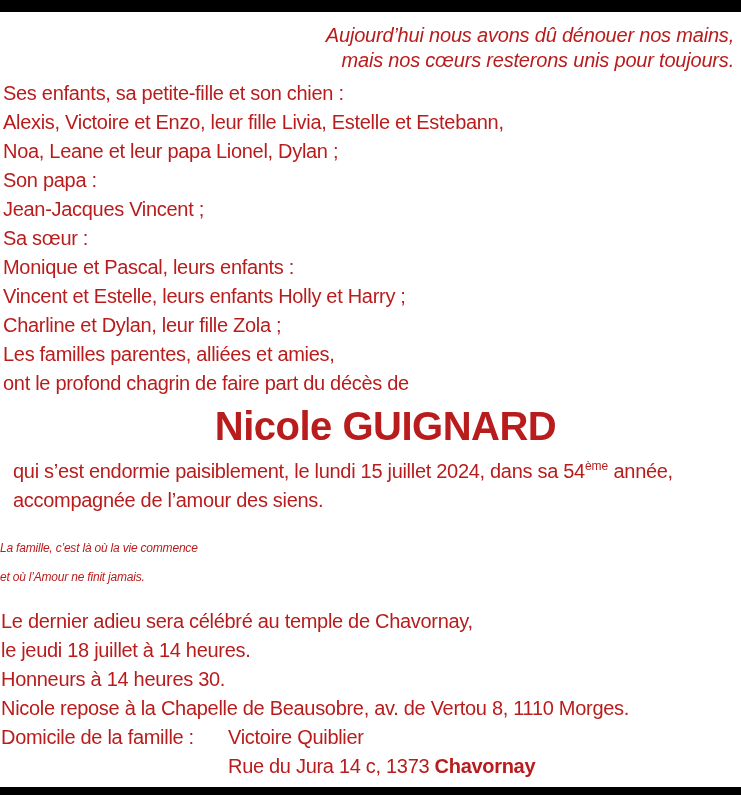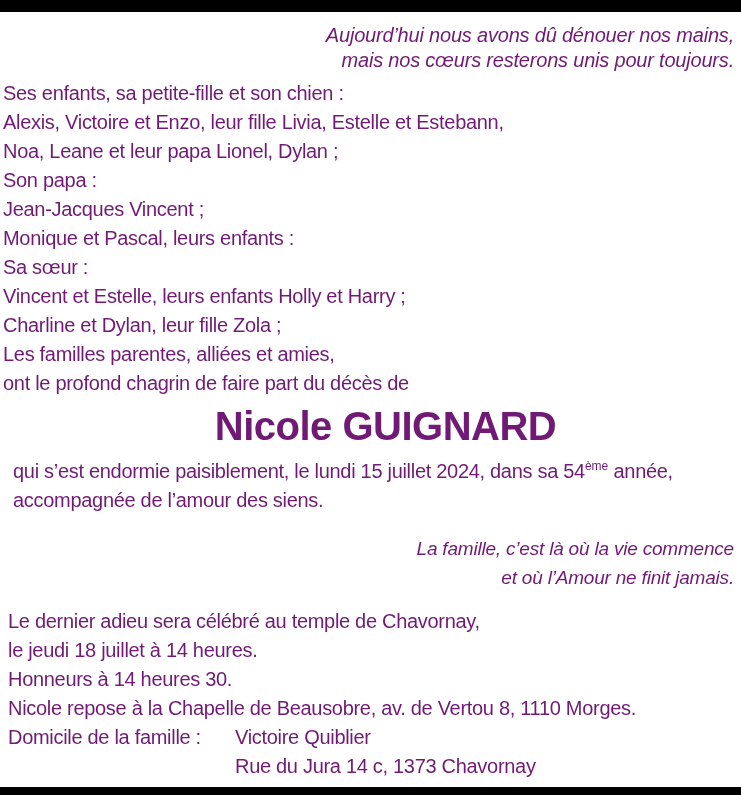--- a/index.html
+++ b/index.html
@@ -1,21 +1,21 @@
 <!DOCTYPE html>
 <html lang="fr"><head>
 <meta charset="utf-8">
 <style>
   html, body { margin: 0; padding: 0; background: #e8e8e8; }
   .page {
     width: 741px;
     height: 795px;
     margin: 0 auto;
     background: #ffffff;
-    color: #701a75;
+    color: #b91c1c;
     position: relative;
     overflow: hidden;
     font-family: "Liberation Sans", sans-serif;
   }
   .frame-bar { background: #000000; width: 100%; }
   .frame-bar.top { height: 12px; }
   .frame-bar.bottom { position: absolute; left: 0; right: 0; bottom: 0; height: 8px; }
 
   .line { white-space: nowrap; }
 
@@ -57,58 +57,58 @@
   .death-notice sup {
     font-size: 12px;
     line-height: 0;
     vertical-align: super;
     letter-spacing: 0;
   }
 
   .family-quote {
     margin-top: 19px;
     padding-right: 7px;
-    text-align: right;
+    text-align: left;
     font-style: italic;
-    font-size: 19px;
+    font-size: 12px;
     line-height: 29px;
     letter-spacing: -0.2px;
   }
 
   .ceremony-block {
     margin-top: 15px;
-    padding-left: 8px;
+    padding-left: 1px;
     font-size: 20px;
     line-height: 29px;
     letter-spacing: -0.3px;
   }
   .domicile-label { display: inline-block; width: 227px; }
   .address-line { margin-left: 227px; }
-  .bold { font-weight: normal; }
+  .bold { font-weight: bold; }
 </style>
 </head>
 <body>
 
 <div class="page">
 
   <div class="frame-bar top"></div>
 
   <div class="header-quote">
     <div class="line">Aujourd’hui nous avons dû dénouer nos mains,</div>
     <div class="line">mais nos cœurs resterons unis pour toujours.</div>
   </div>
 
   <div class="family-block">
     <div class="line">Ses enfants, sa petite-fille et son chien :</div>
     <div class="line">Alexis, Victoire et Enzo, leur fille Livia, Estelle et Estebann,</div>
     <div class="line">Noa, Leane et leur papa Lionel, Dylan ;</div>
     <div class="line">Son papa :</div>
     <div class="line">Jean-Jacques Vincent ;</div>
+    <div class="line">Sa sœur :</div>
     <div class="line">Monique et Pascal, leurs enfants :</div>
-    <div class="line">Sa sœur :</div>
     <div class="line">Vincent et Estelle, leurs enfants Holly et Harry ;</div>
     <div class="line">Charline et Dylan, leur fille Zola ;</div>
     <div class="line">Les familles parentes, alliées et amies,</div>
     <div class="line">ont le profond chagrin de faire part du décès de</div>
   </div>
 
   <div class="deceased-name">Nicole GUIGNARD</div>
 
   <div class="death-notice">
     <div class="line"><span>qui s’est endormie paisiblement, le lundi 15 juillet 2024, dans sa 54</span><sup>ème</sup><span> année,</span></div>

